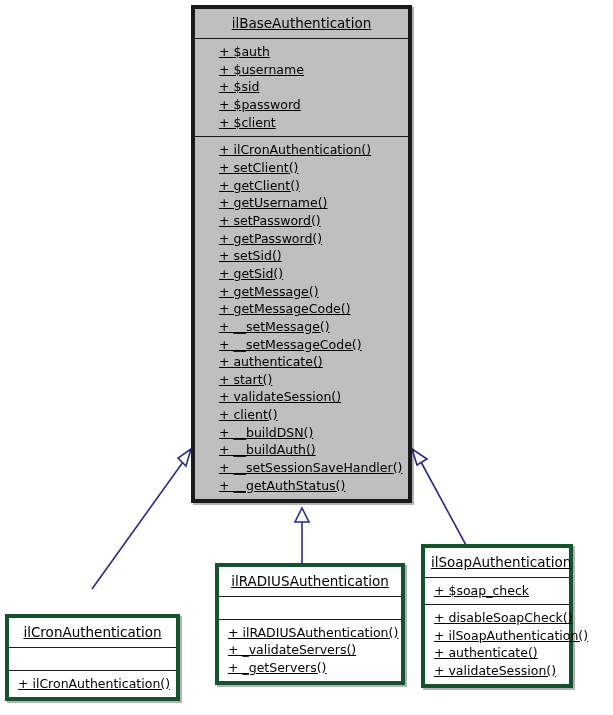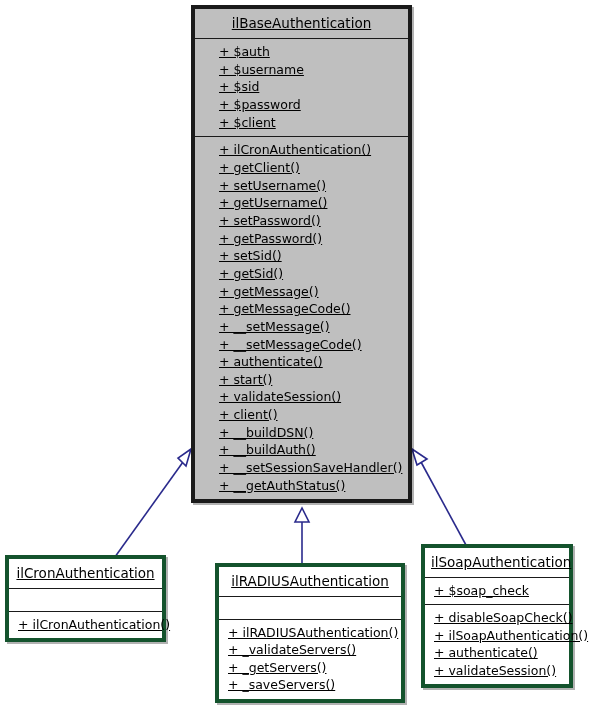--- a/index.html
+++ b/index.html
@@ -92,58 +92,57 @@
     <div class="class-name">ilBaseAuthentication</div>
     <div class="compartment">
       <div class="member">+ $auth</div>
       <div class="member">+ $username</div>
       <div class="member">+ $sid</div>
       <div class="member">+ $password</div>
       <div class="member">+ $client</div>
     </div>
     <div class="compartment">
       <div class="member">+ ilCronAuthentication()</div>
+      <div class="member">+ setClient()</div>
       <div class="member">+ getClient()</div>
-      <div class="member">+ setUsername()</div>
       <div class="member">+ getUsername()</div>
       <div class="member">+ setPassword()</div>
       <div class="member">+ getPassword()</div>
       <div class="member">+ setSid()</div>
       <div class="member">+ getSid()</div>
       <div class="member">+ getMessage()</div>
       <div class="member">+ getMessageCode()</div>
       <div class="member">+ __setMessage()</div>
       <div class="member">+ __setMessageCode()</div>
       <div class="member">+ authenticate()</div>
       <div class="member">+ start()</div>
       <div class="member">+ validateSession()</div>
       <div class="member">+ client()</div>
       <div class="member">+ __buildDSN()</div>
       <div class="member">+ __buildAuth()</div>
       <div class="member">+ __setSessionSaveHandler()</div>
       <div class="member">+ __getAuthStatus()</div>
     </div>
   </div>
 
-  <div class="uml-class" style="left:5px; top:555px; width:161px;">
+  <div class="uml-class" style="left:5px; top:614px; width:175px;">
     <div class="class-name">ilCronAuthentication</div>
     <div class="compartment empty"></div>
     <div class="compartment">
       <div class="member">+ ilCronAuthentication()</div>
     </div>
   </div>
 
   <div class="uml-class" style="left:207px; top:563px; width:190px;margin-left:8px;">
     <div class="class-name">ilRADIUSAuthentication</div>
     <div class="compartment empty"></div>
     <div class="compartment">
       <div class="member">+ ilRADIUSAuthentication()</div>
       <div class="member">+ _validateServers()</div>
       <div class="member">+ _getServers()</div>
-      <div class="member">+ _saveServers()</div>
     </div>
   </div>
 
   <div class="uml-class" style="left:421px; top:544px; width:152px;">
     <div class="class-name">ilSoapAuthentication</div>
     <div class="compartment">
       <div class="member">+ $soap_check</div>
     </div>
     <div class="compartment">
       <div class="member">+ disableSoapCheck()</div>

